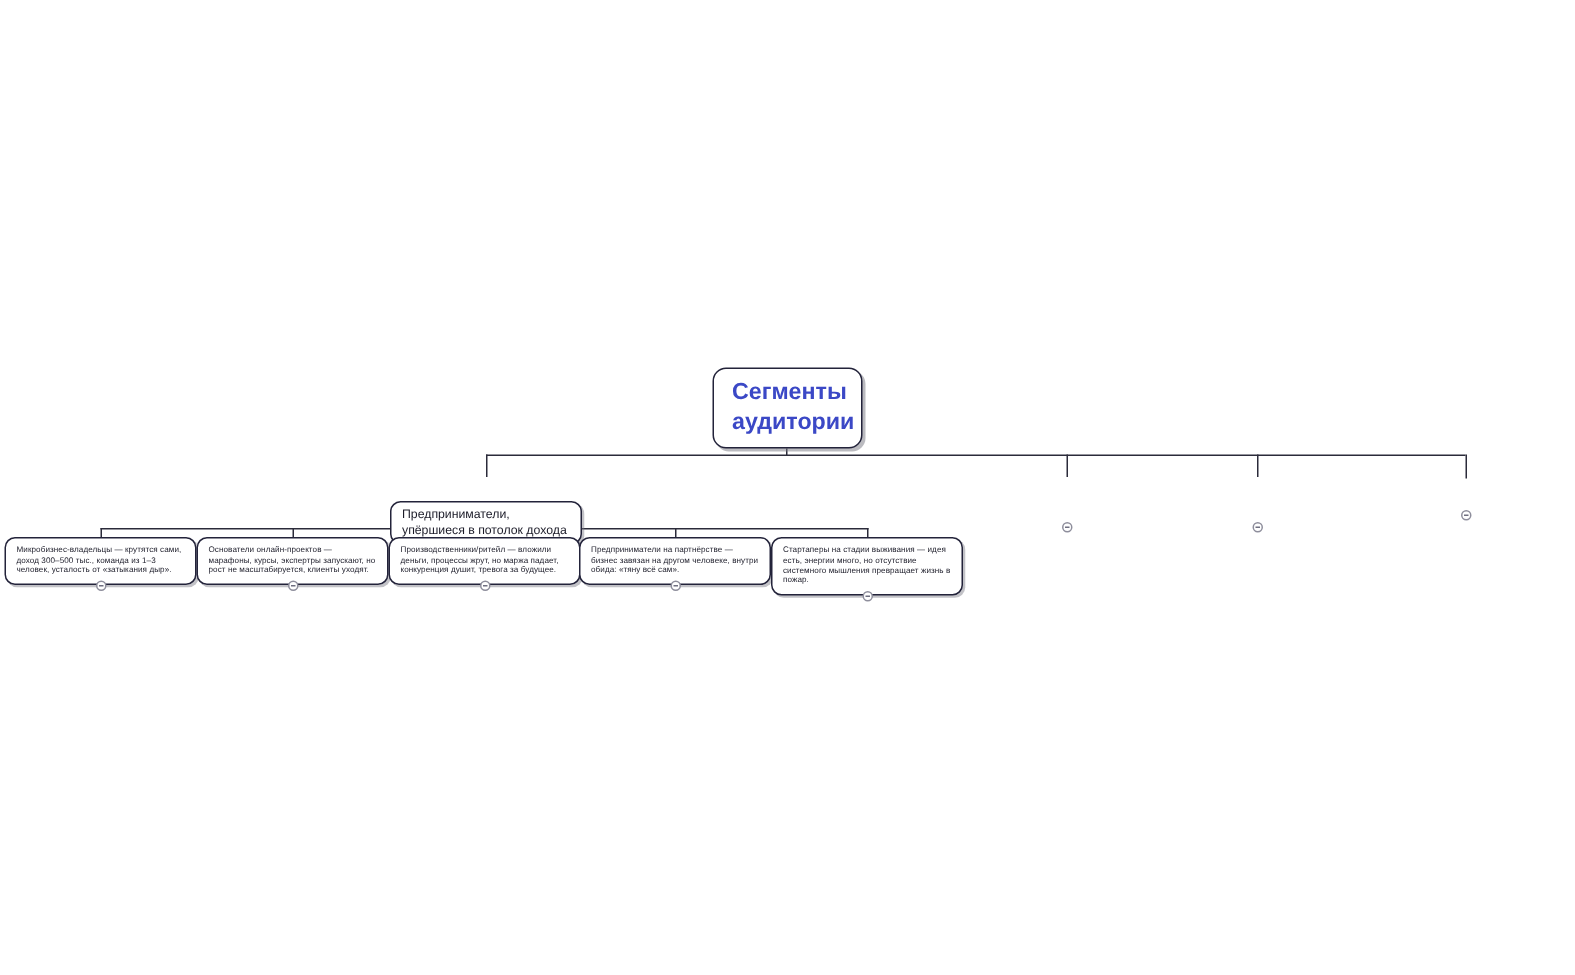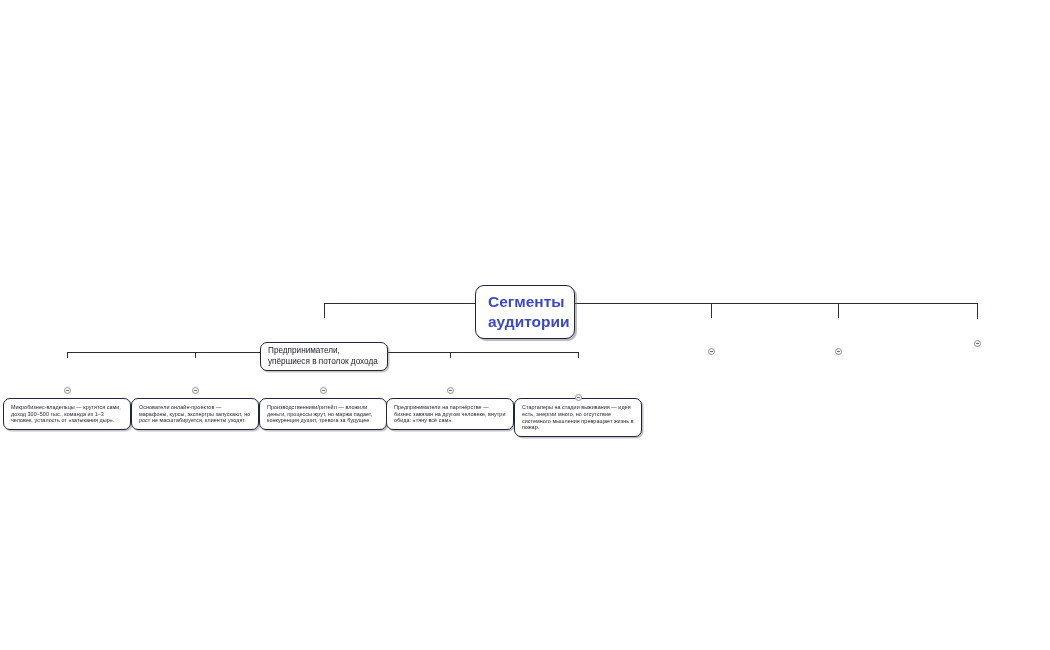--- a/index.html
+++ b/index.html
@@ -27,21 +27,20 @@
   
   .node {
     position: absolute;
     background: #ffffff;
     border: 1px solid #23233a;
     border-radius: 7px;
     box-shadow: 1.5px 1.5px 0 rgba(120,120,130,0.45);
     display: flex;
     align-items: center;
     padding: 4px 7px;
-    margin-top: 40px;
   }
   .node-text {
     display: block;
     width: 100%;
     color: #1b1b28;
     line-height: 1.28;
   }
 
   .node.root {
     border-radius: 9px;
@@ -96,21 +95,21 @@
   <div class="line v" style="left:67px; top:352px; height:6px;"></div>
   <div class="line v" style="left:195px; top:352px; height:6px;"></div>
   <div class="line v" style="left:323px; top:352px; height:6px;"></div>
   <div class="line v" style="left:450px; top:352px; height:6px;"></div>
   <div class="line v" style="left:578px; top:352px; height:6px;"></div>
 
   <div class="node root" style="left:475px; top:245px; width:100px; height:54px;">
     <span class="node-text">Сегменты<br>аудитории</span>
   </div>
 
-  <div class="node lvl2" style="left:260px; top:302px; width:128px; height:29px;">
+  <div class="node lvl2" style="left:260px; top:334px; width:128px; height:29px;">
     <span class="node-text">Предприниматели, упёршиеся в потолок дохода</span>
   </div>
 
   <div class="toggle small" style="left:708px; top:348px;"></div>
 
   <div class="toggle small" style="left:835px; top:348px;"></div>
 
   <div class="toggle small" style="left:974px; top:340px;"></div>
 
   <div class="node leaf" style="left:3px; top:358px; width:128px; height:32px;">

